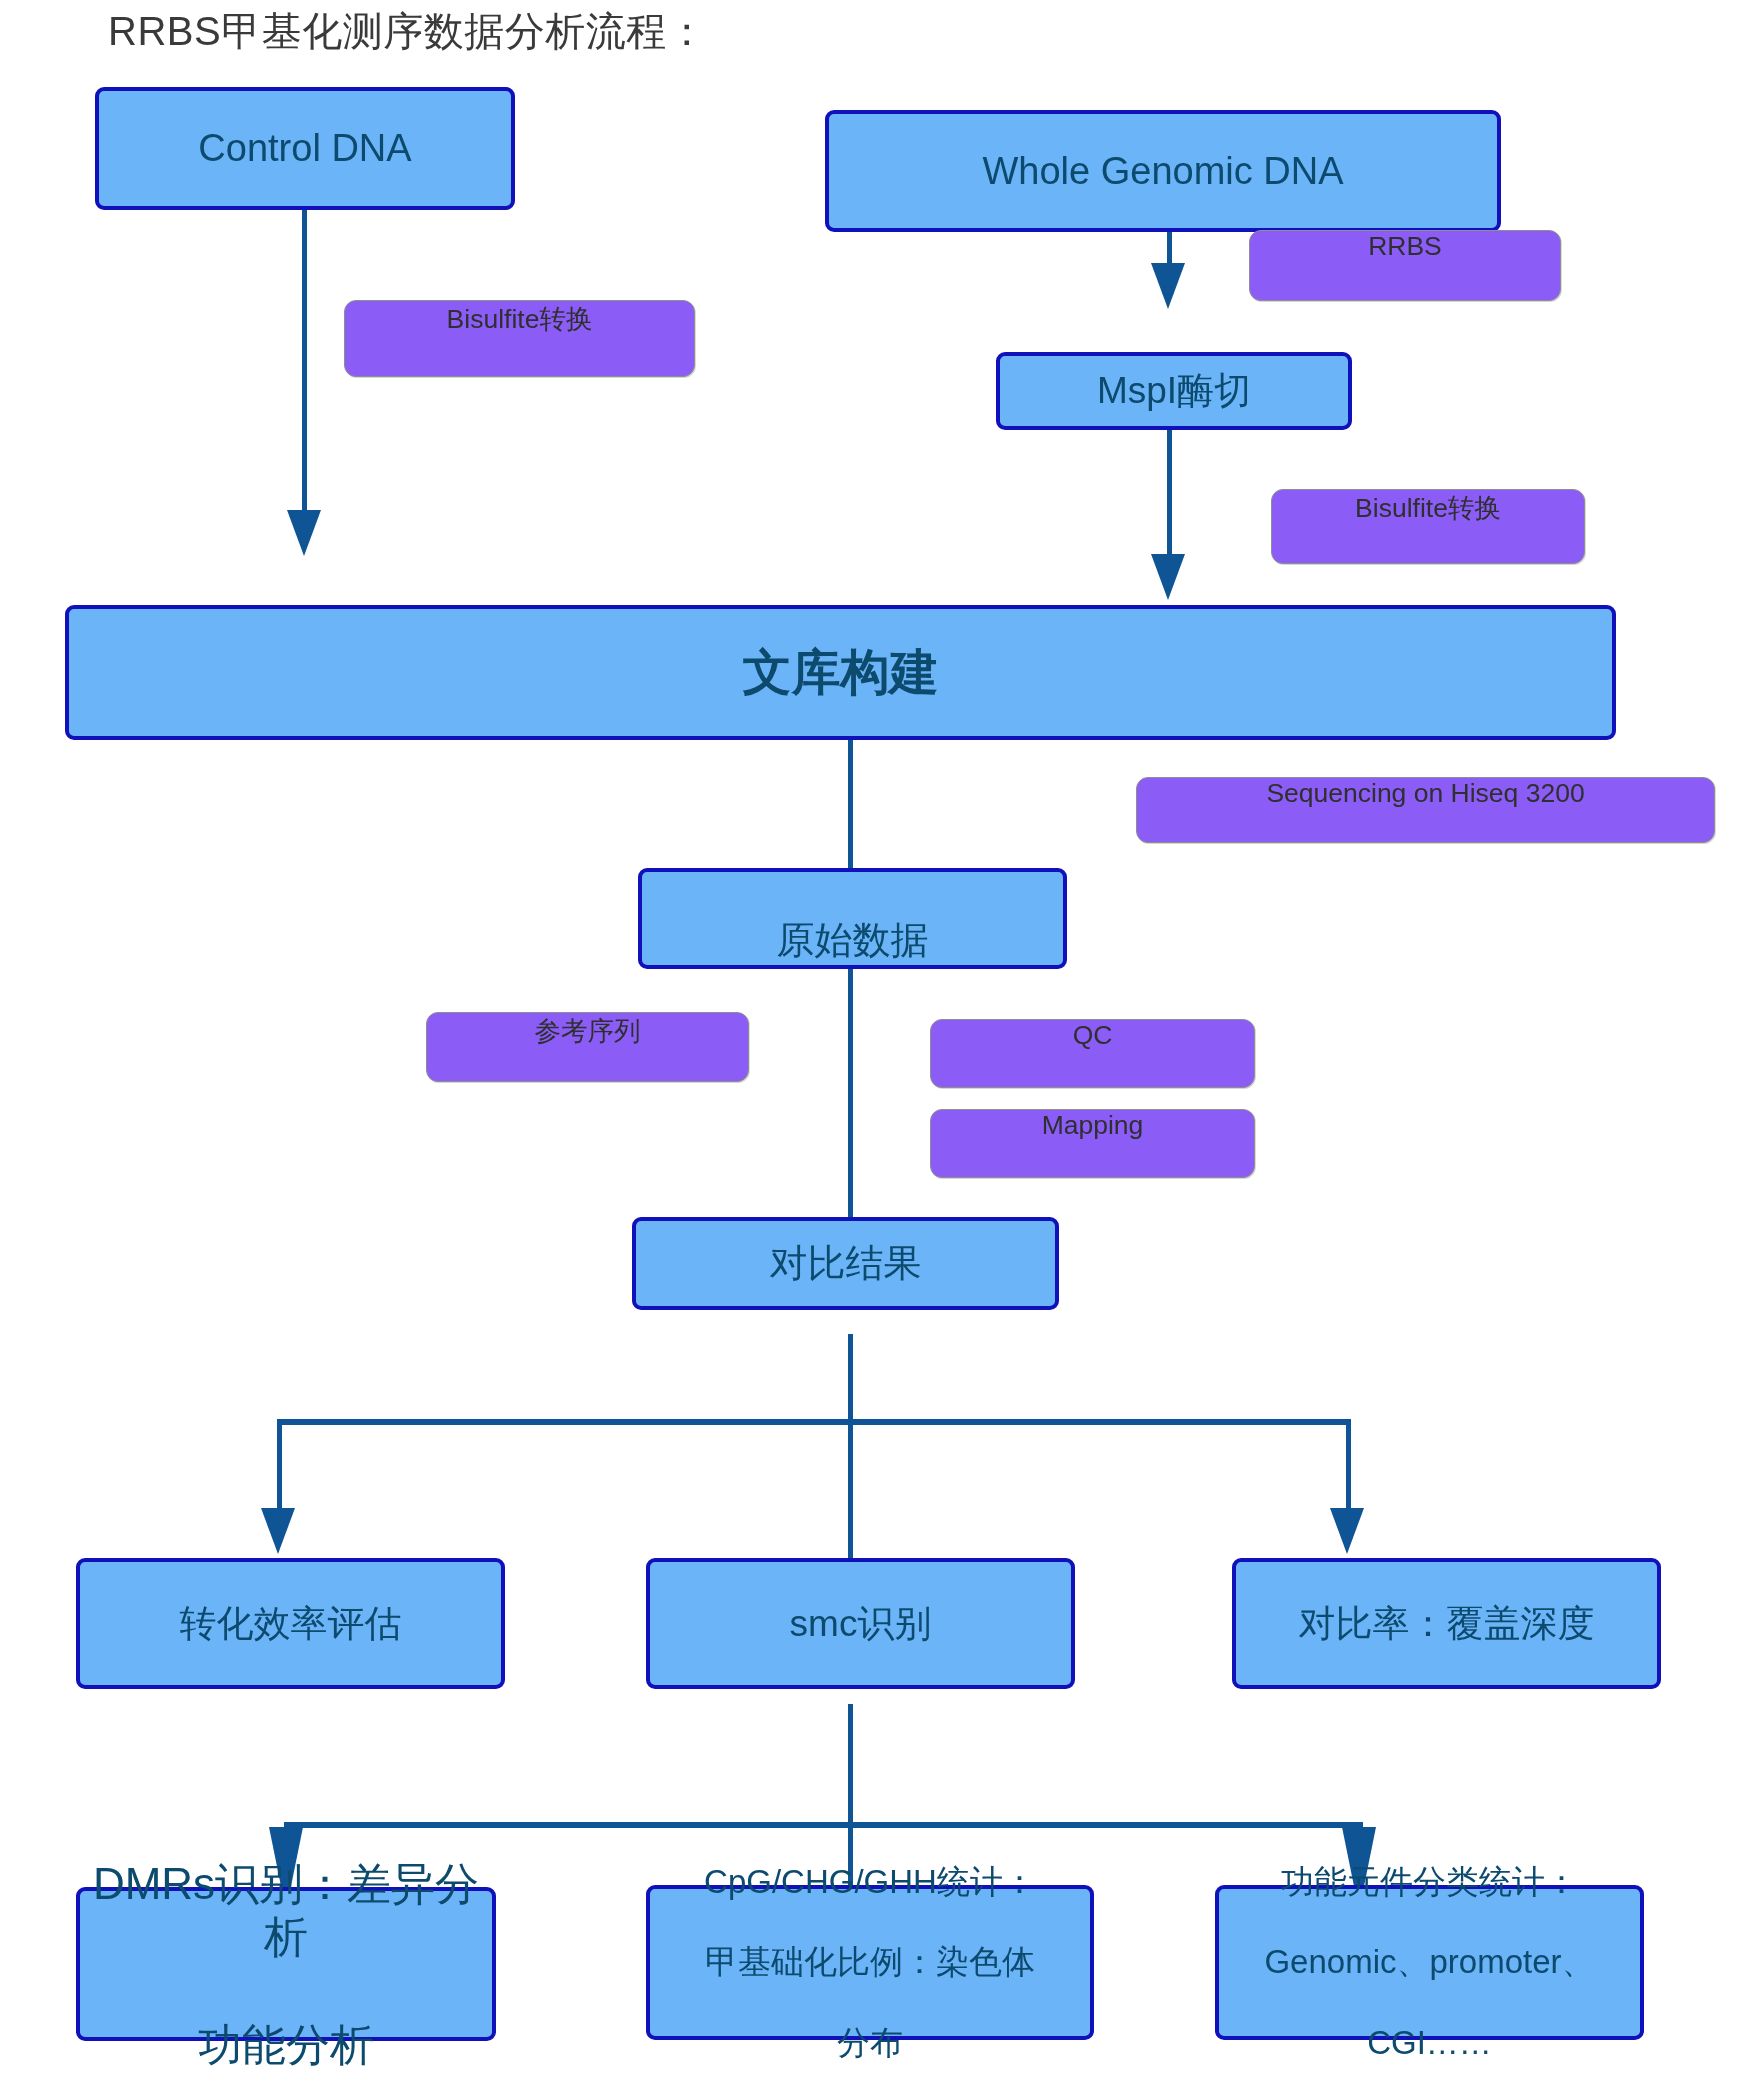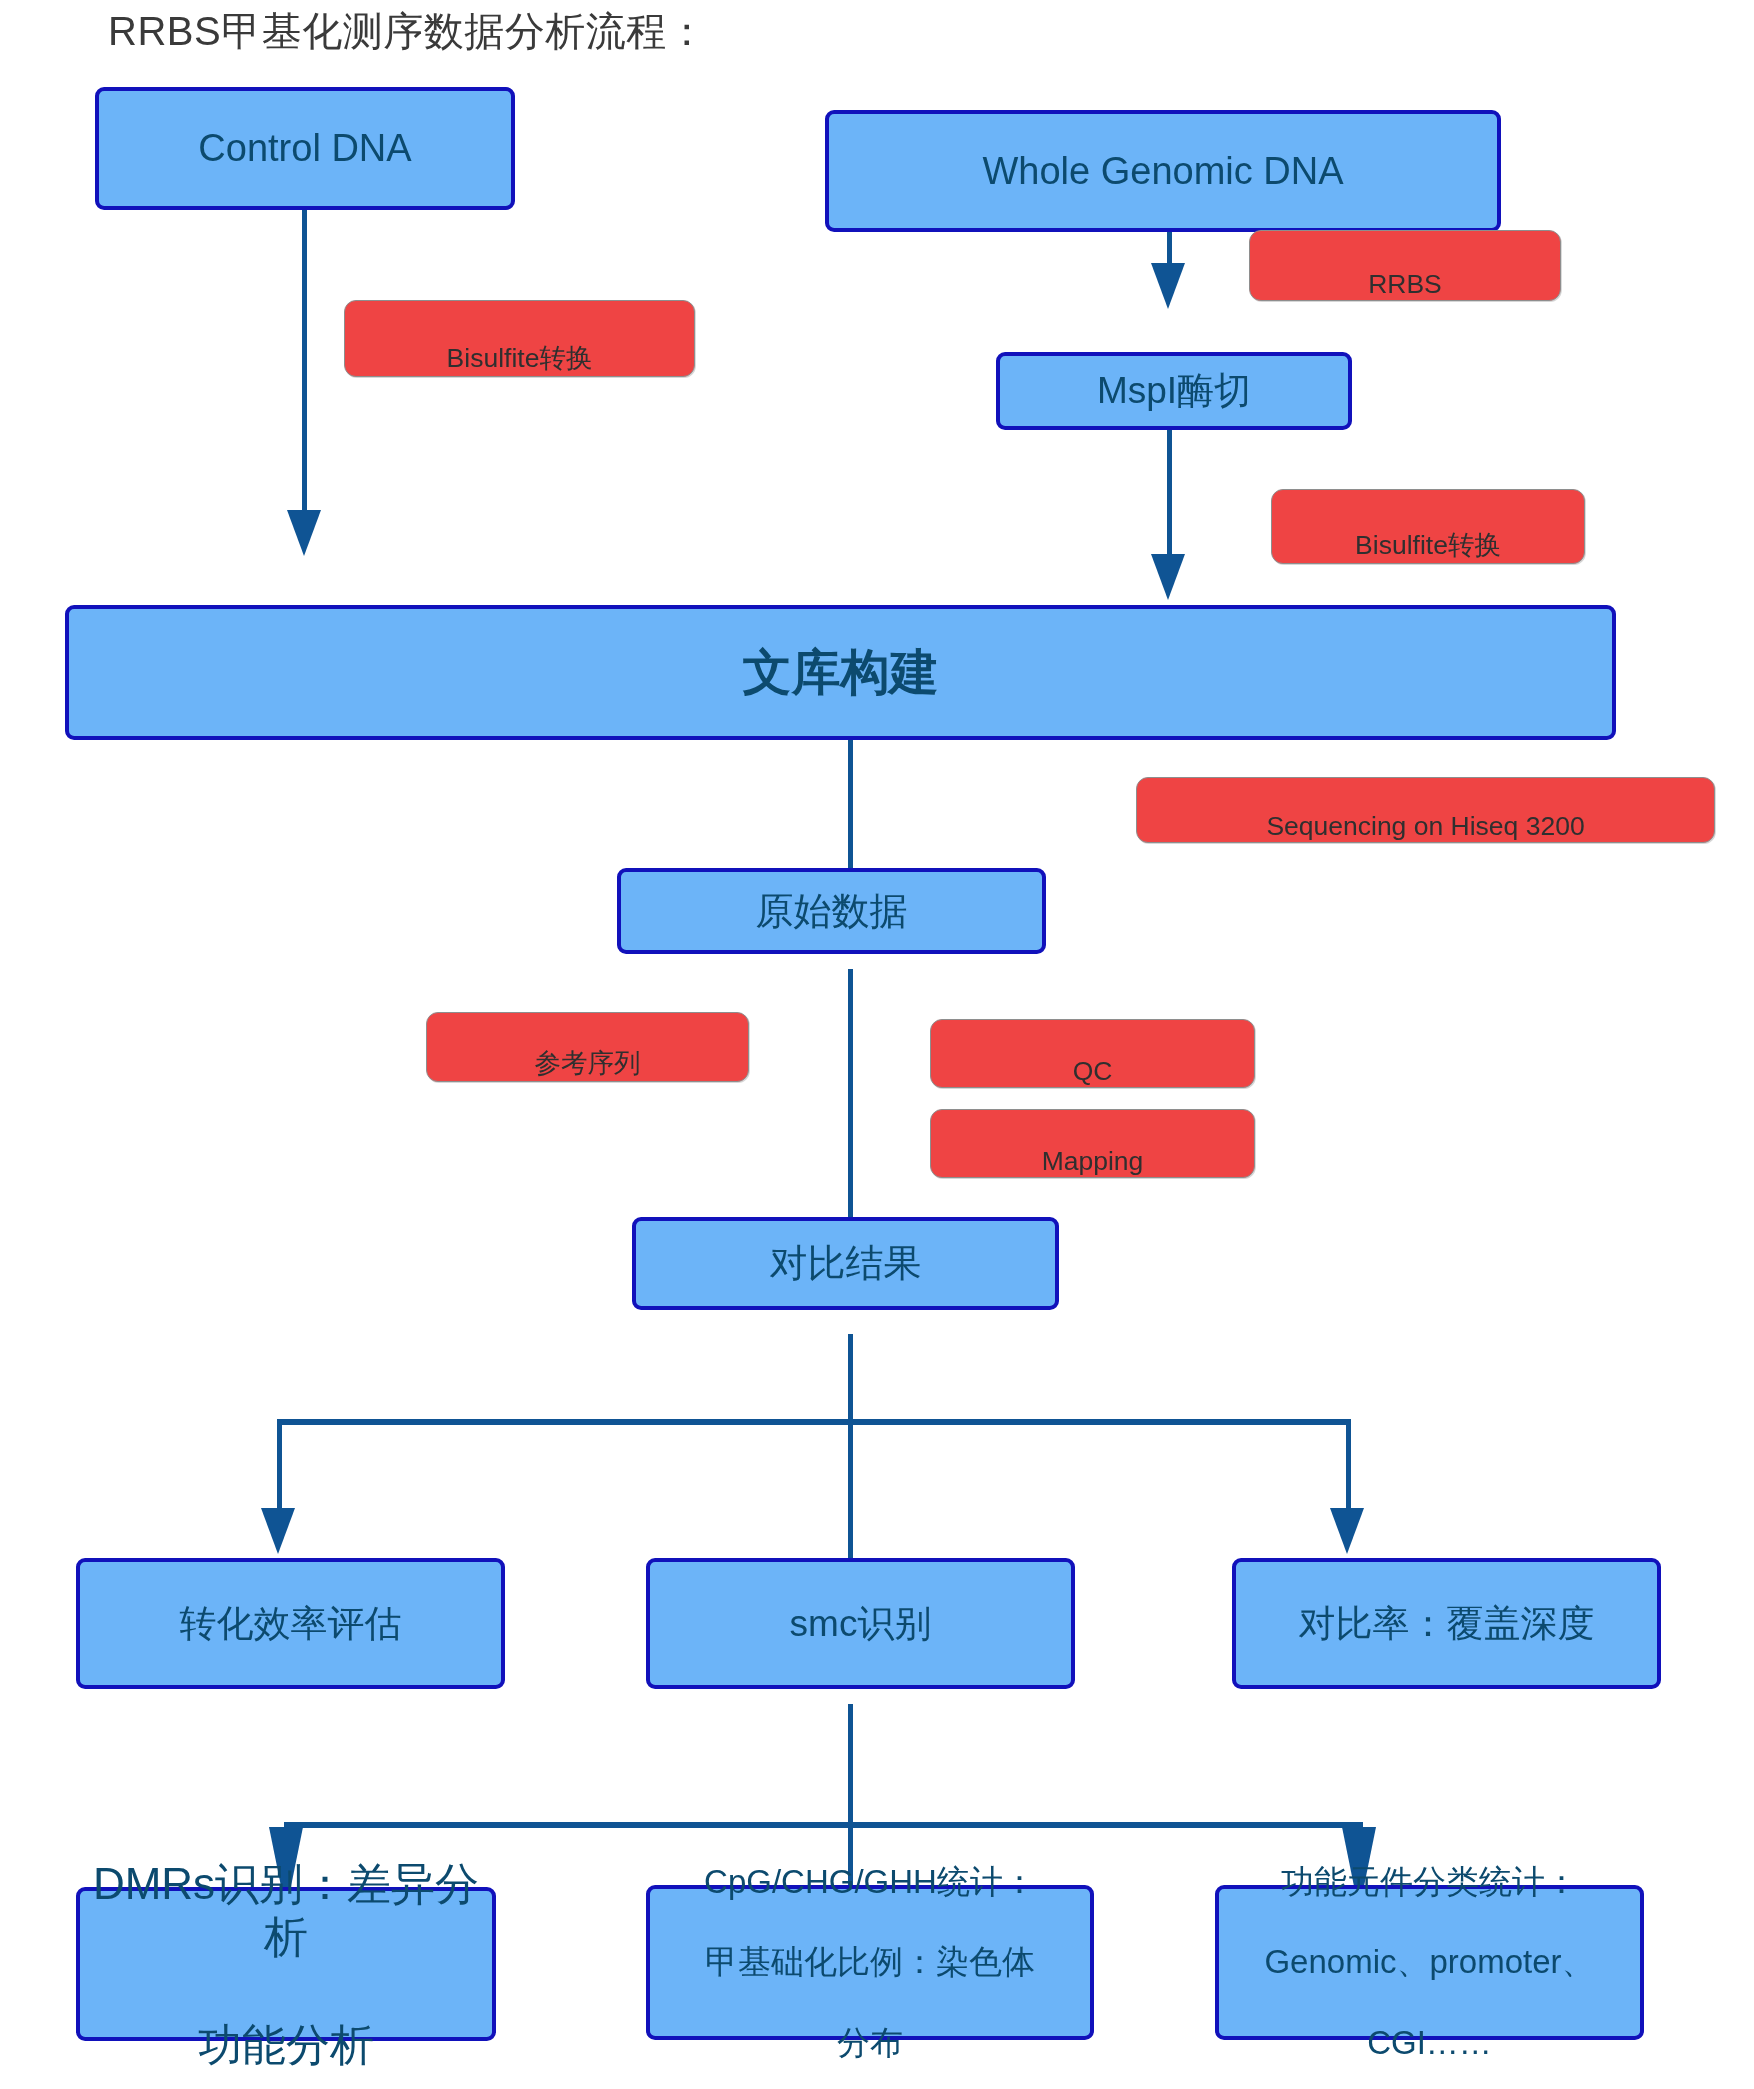--- a/index.html
+++ b/index.html
@@ -45,26 +45,26 @@
     line-height: 1.22;
     padding: 1.8px 7.3px;
     z-index: 3;
   }
   .node span { display: block; width: 100%; }
 
   
   .label {
     position: absolute;
     box-sizing: border-box;
-    background: #ef4444;
+    background: #8b5cf6;
     border: 1.8px solid #8e8e8e;
     border-radius: 12px;
     color: #2f2f2f;
     display: flex;
-    align-items: flex-end;
+    align-items: flex-start;
     justify-content: center;
     text-align: center;
     font-size: 26.5px;
     z-index: 4;
     box-shadow: 0.9px 0.9px 0 rgba(0,0,0,0.16);
   }
 
   
   .vline {
     position: absolute;
@@ -147,21 +147,21 @@
   </div>
 
   <div class="node" style="left:65px; top:605px; width:1551px; height:135px; font-size:49px;font-weight:bold;">
     <span>文库构建</span>
   </div>
 
   <div class="label" style="left:1136px; top:777px; width:579px; height:66px;">
     <span>Sequencing on Hiseq 3200</span>
   </div>
 
-  <div class="node" style="left:617px; top:868px; width:429px; height:86px; font-size:38px;">
+  <div class="node" style="left:638px; top:868px; width:429px; height:101px; font-size:38px;align-items:flex-end;">
     <span>原始数据</span>
   </div>
 
   <div class="label" style="left:426px; top:1012px; width:323px; height:70px;">
     <span>参考序列</span>
   </div>
 
   <div class="label" style="left:930px; top:1019px; width:325px; height:69px;">
     <span>QC</span>
   </div>

